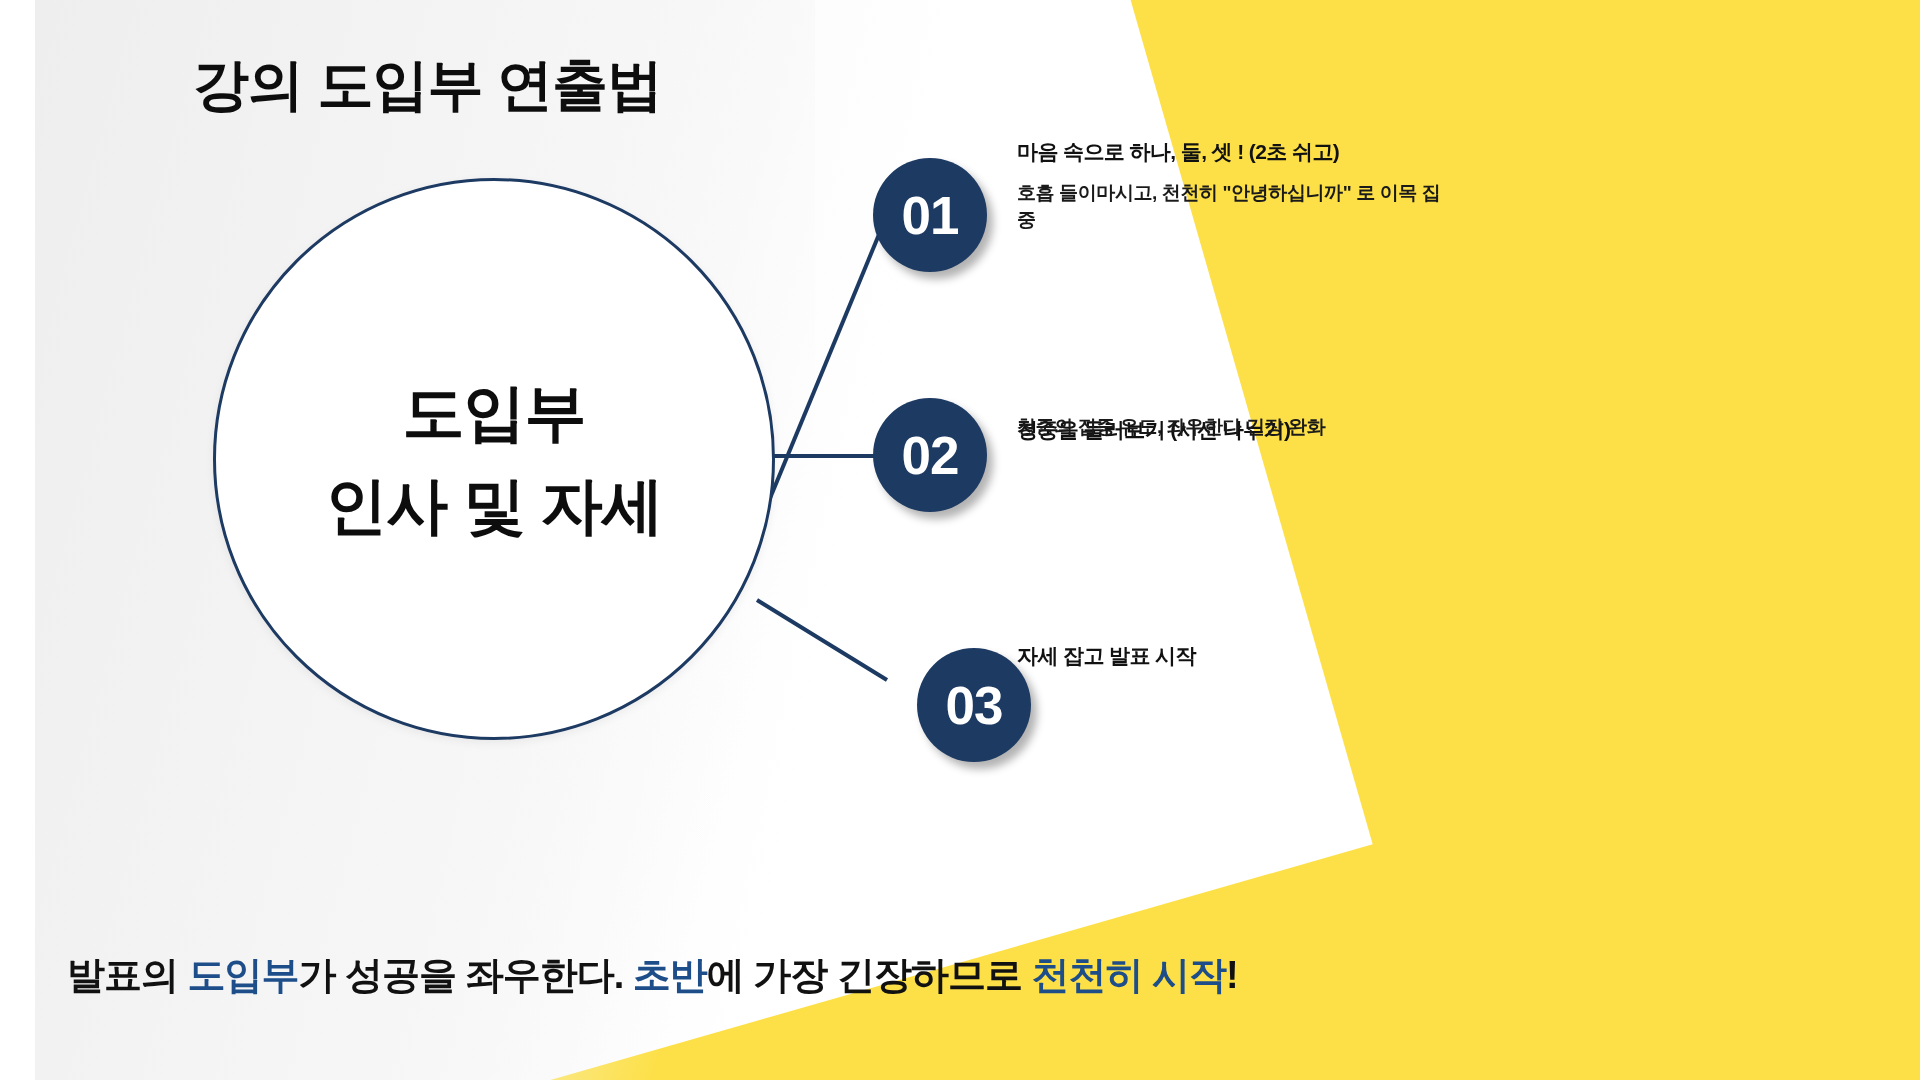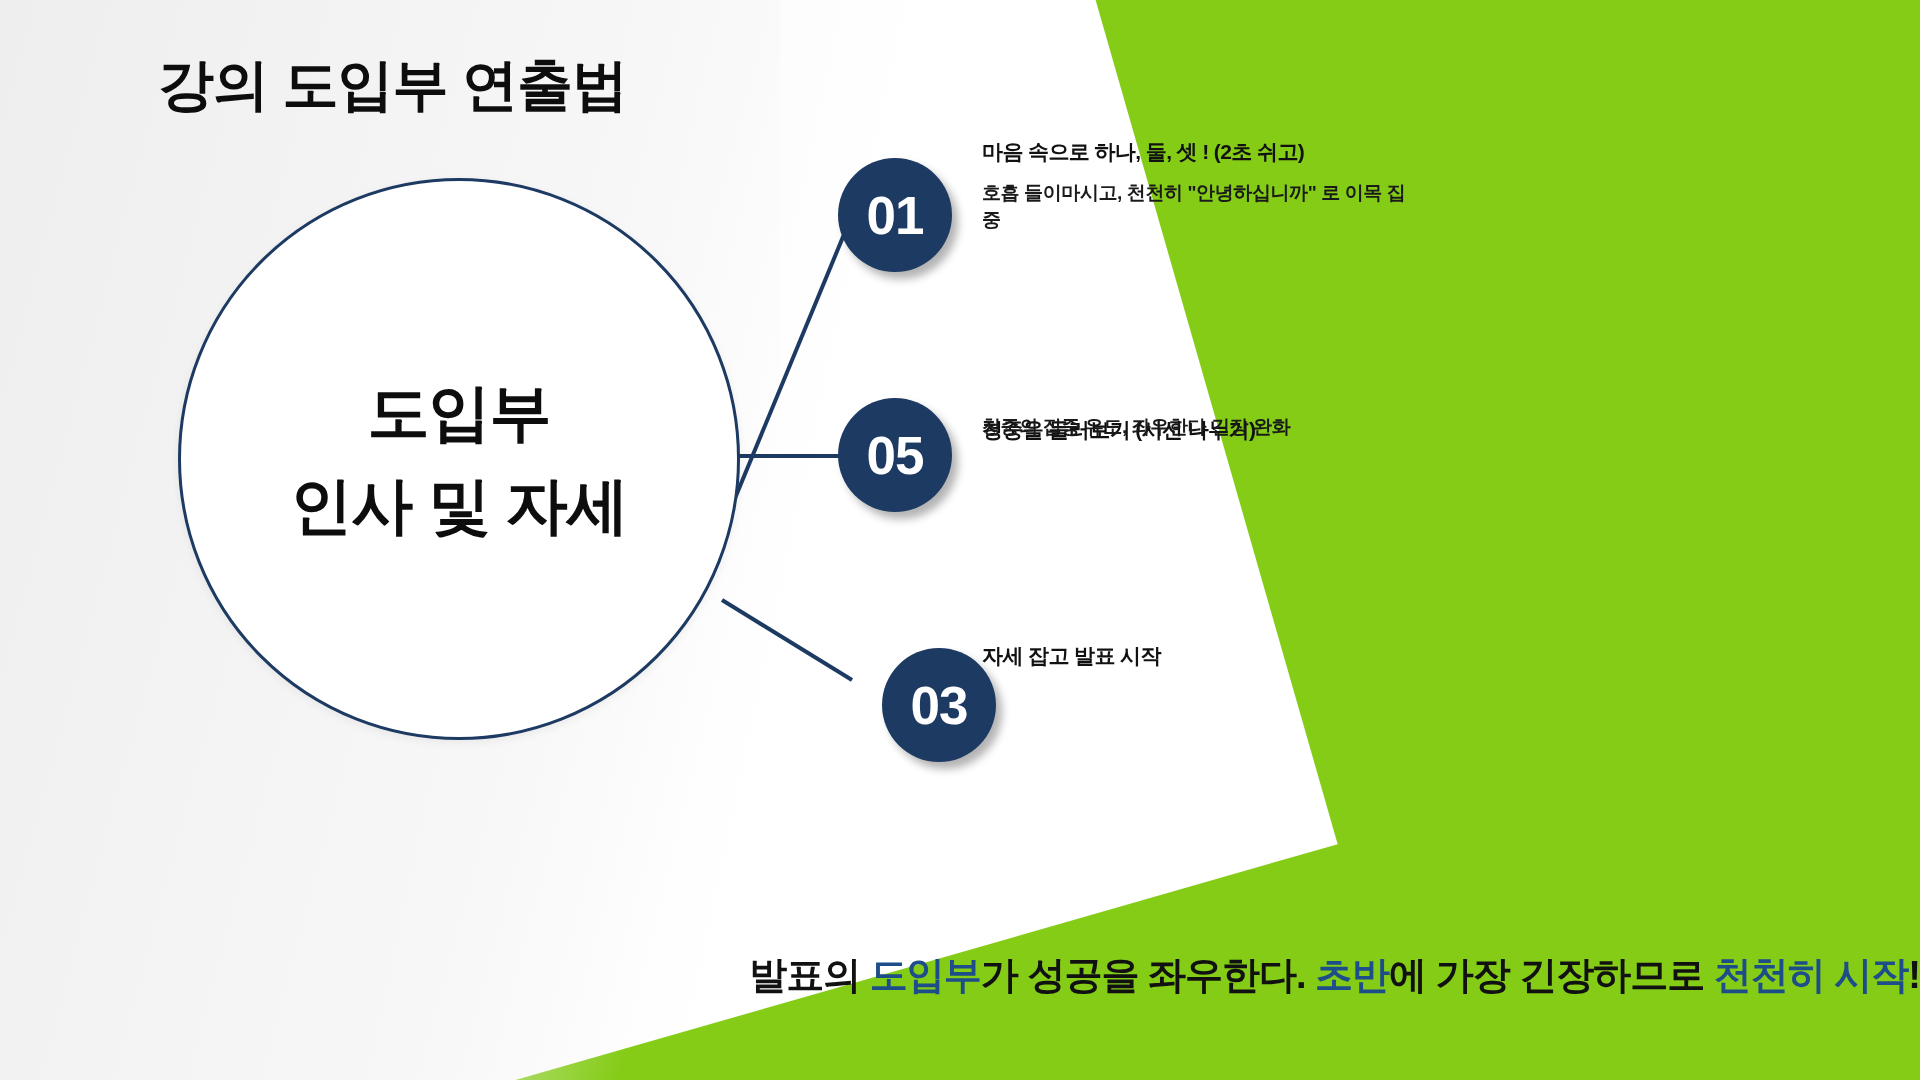--- a/index.html
+++ b/index.html
@@ -4,22 +4,23 @@
 <style>
   html,body{margin:0;padding:0;}
   body{
     width:1920px;height:1080px;overflow:hidden;
     font-family:"Liberation Sans","DejaVu Sans",sans-serif;
     background:#ffffff;
     position:relative;
   }
   #slide{
     position:absolute;inset:0;
-    background:#84cc16;
+    background:#fde047;
     overflow:hidden;
+    margin-left:35px;
   }
   
   .bg-wash{
     position:absolute;left:-340px;top:-420px;
     width:1500px;height:1500px;
     background:linear-gradient(118deg,#f0f0f1 0%,#f3f3f4 46%,#fbfbfb 60%,#ffffff 72%);
     transform:rotate(-16deg);
     pointer-events:none;
   }
   .bg-wash2{
@@ -74,21 +75,21 @@
     letter-spacing:-.4px;line-height:1.45;
     width:430px;
   }
   
   #text-1 .item-sub{margin-top:14px;}
   #text-2 .item-sub{margin-top:-30px;}
   #text-3 .item-sub{margin-top:-30px;}
 
   #caption{
     position:absolute;left:0;right:0;top:950px;
-    text-align:right;
+    text-align:left;
     font-size:38px;font-weight:bold;letter-spacing:-1px;
     color:#111111;white-space:nowrap;padding-left:32px;
   }
   #caption .accent{color:#1d4e89;}
 </style>
 </head>
 <body>
 
 <div id="slide">
 
@@ -102,21 +103,21 @@
     <line x1="737" y1="456" x2="845" y2="456" stroke="#1d3a63" stroke-width="4"></line>
     <line x1="722" y1="600" x2="852" y2="680" stroke="#1d3a63" stroke-width="4"></line>
   </svg>
 
   <div id="hub">
     <div class="l1">도입부</div>
     <div class="l2">인사 및 자세</div>
   </div>
 
   <div class="badge" id="badge-1">01</div>
-  <div class="badge" id="badge-2">05</div>
+  <div class="badge" id="badge-2">02</div>
   <div class="badge" id="badge-3">03</div>
 
   <div class="item-text" id="text-1">
     <div class="item-head">마음 속으로 하나, 둘, 셋 ! (2초 쉬고)</div>
     <div class="item-sub">호흡 들이마시고, 천천히  "안녕하십니까" 로 이목 집중</div>
   </div>
 
   <div class="item-text" id="text-2">
     <div class="item-head">청중을 둘러보기 (시선 나누기)</div>
     <div class="item-sub">청중의 집중 유도, 좌우한다 긴장 완화</div>

